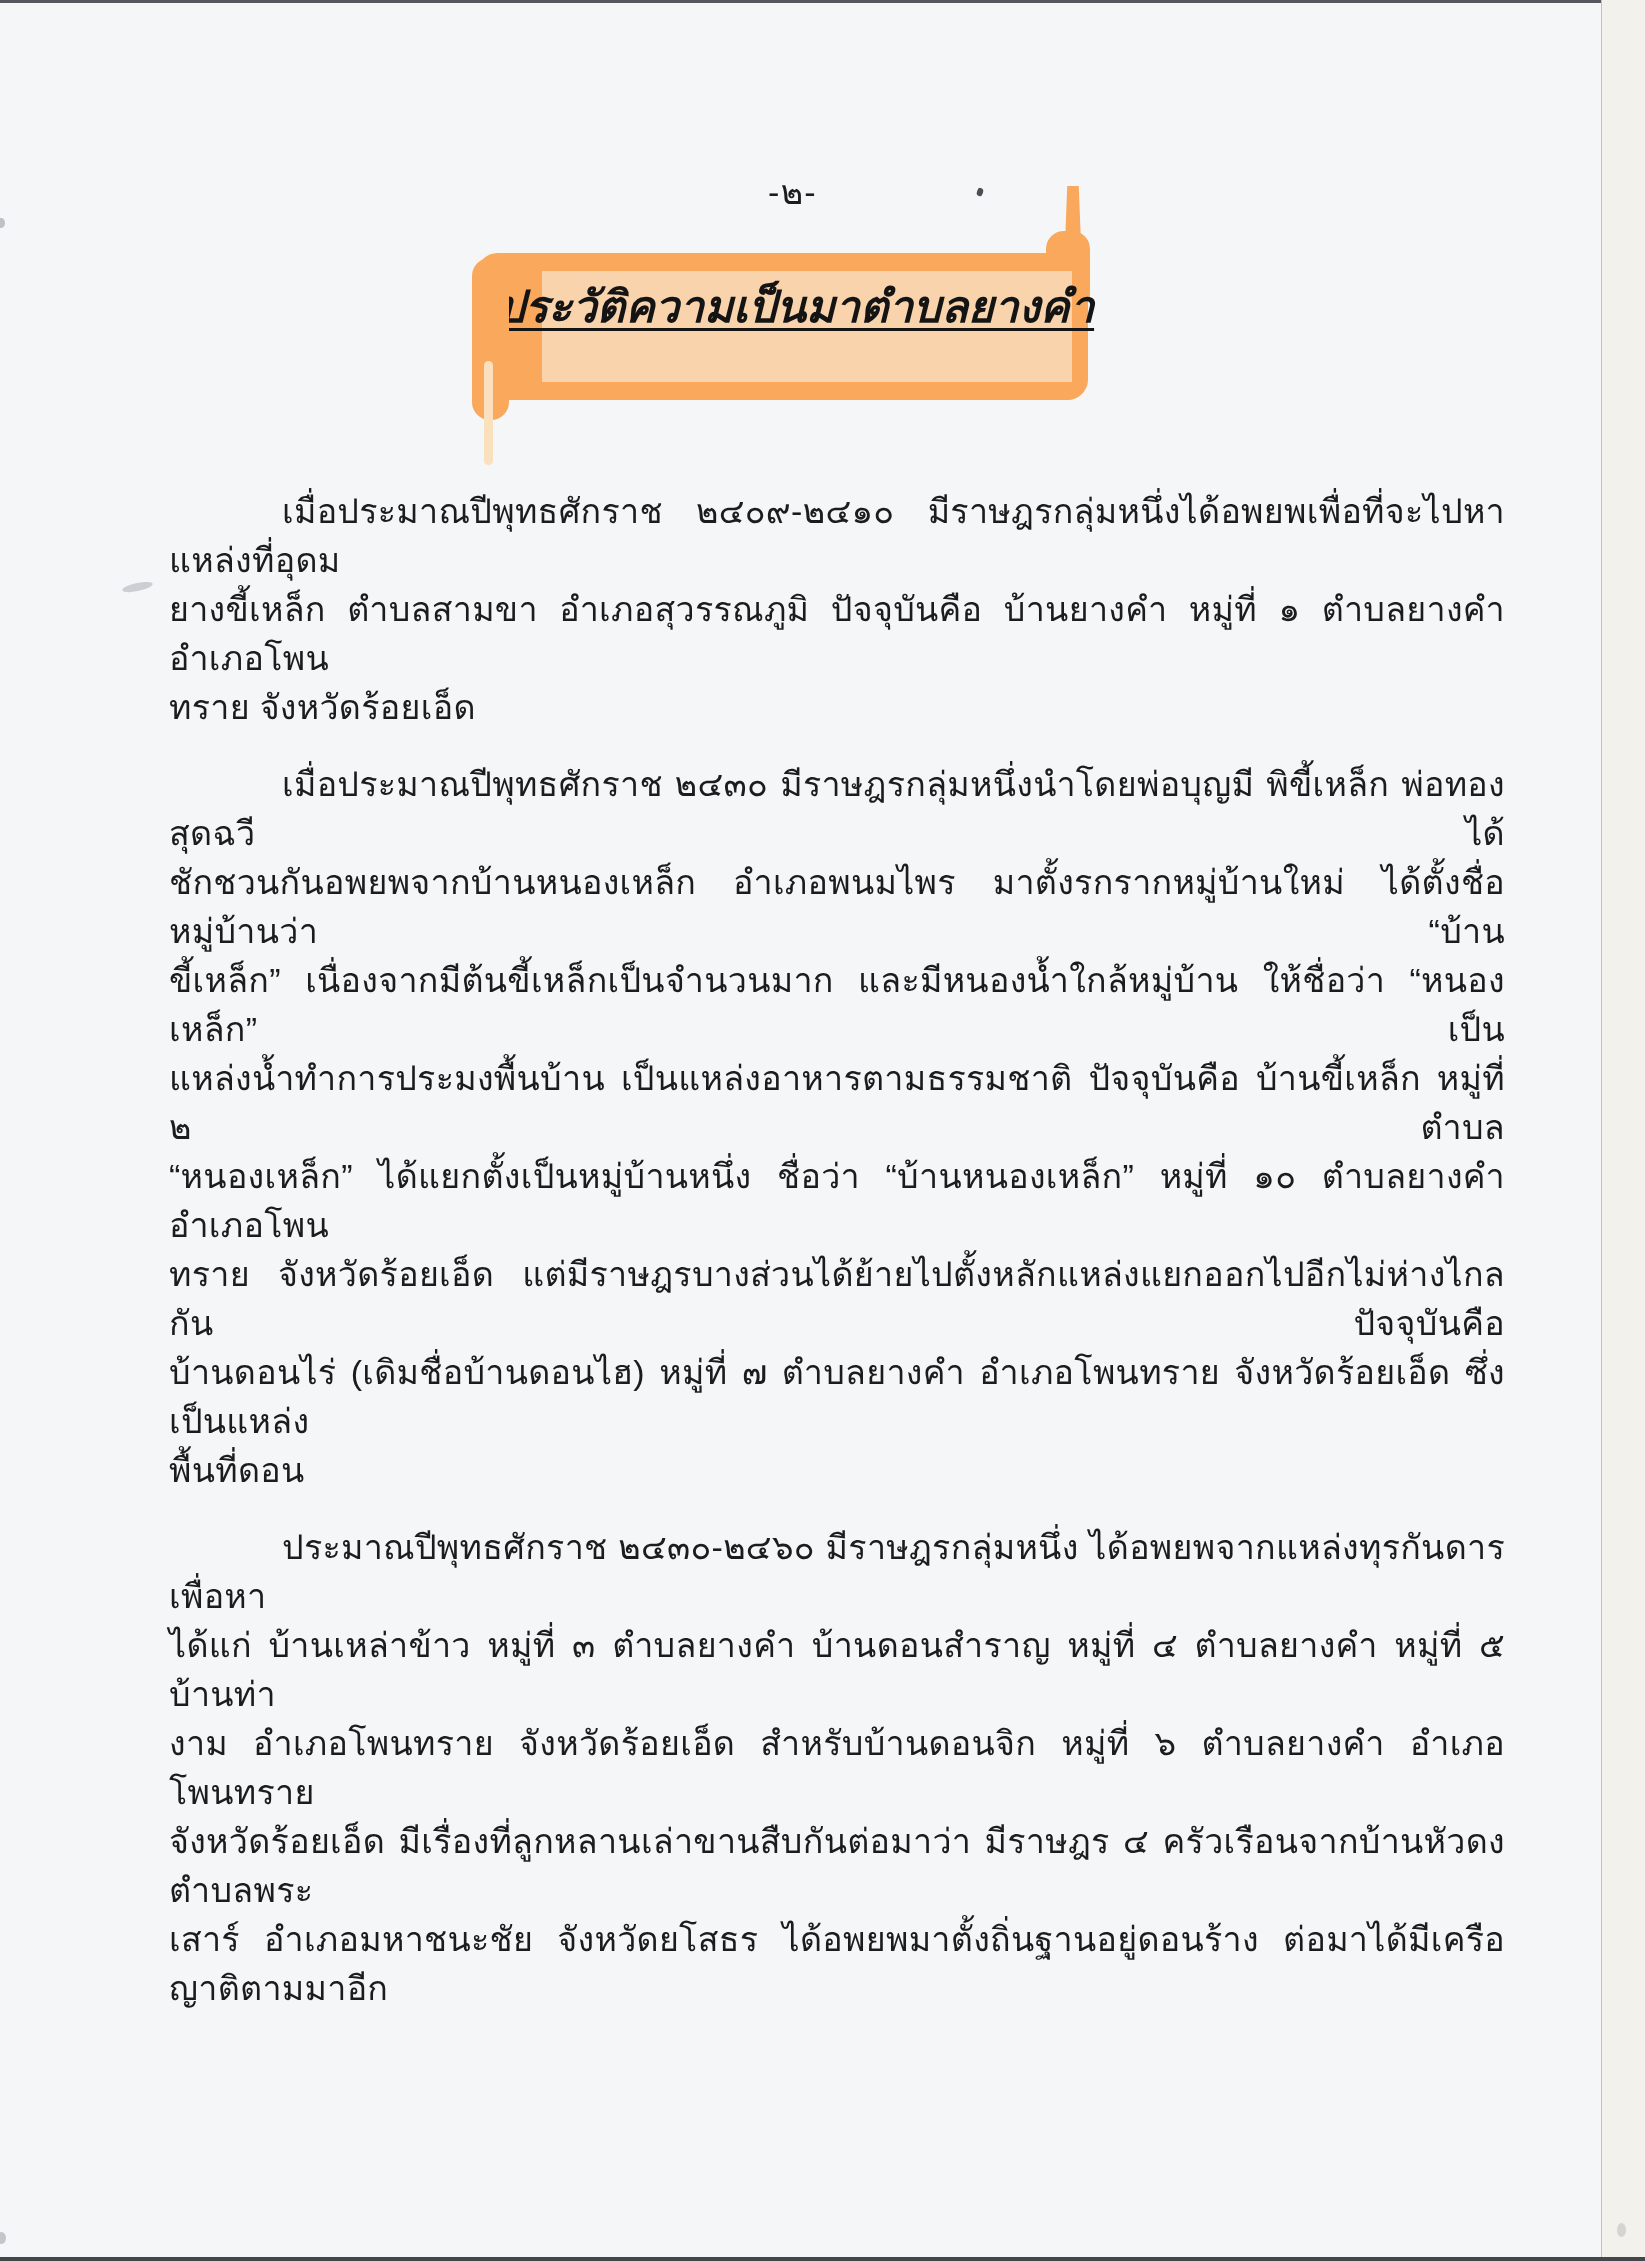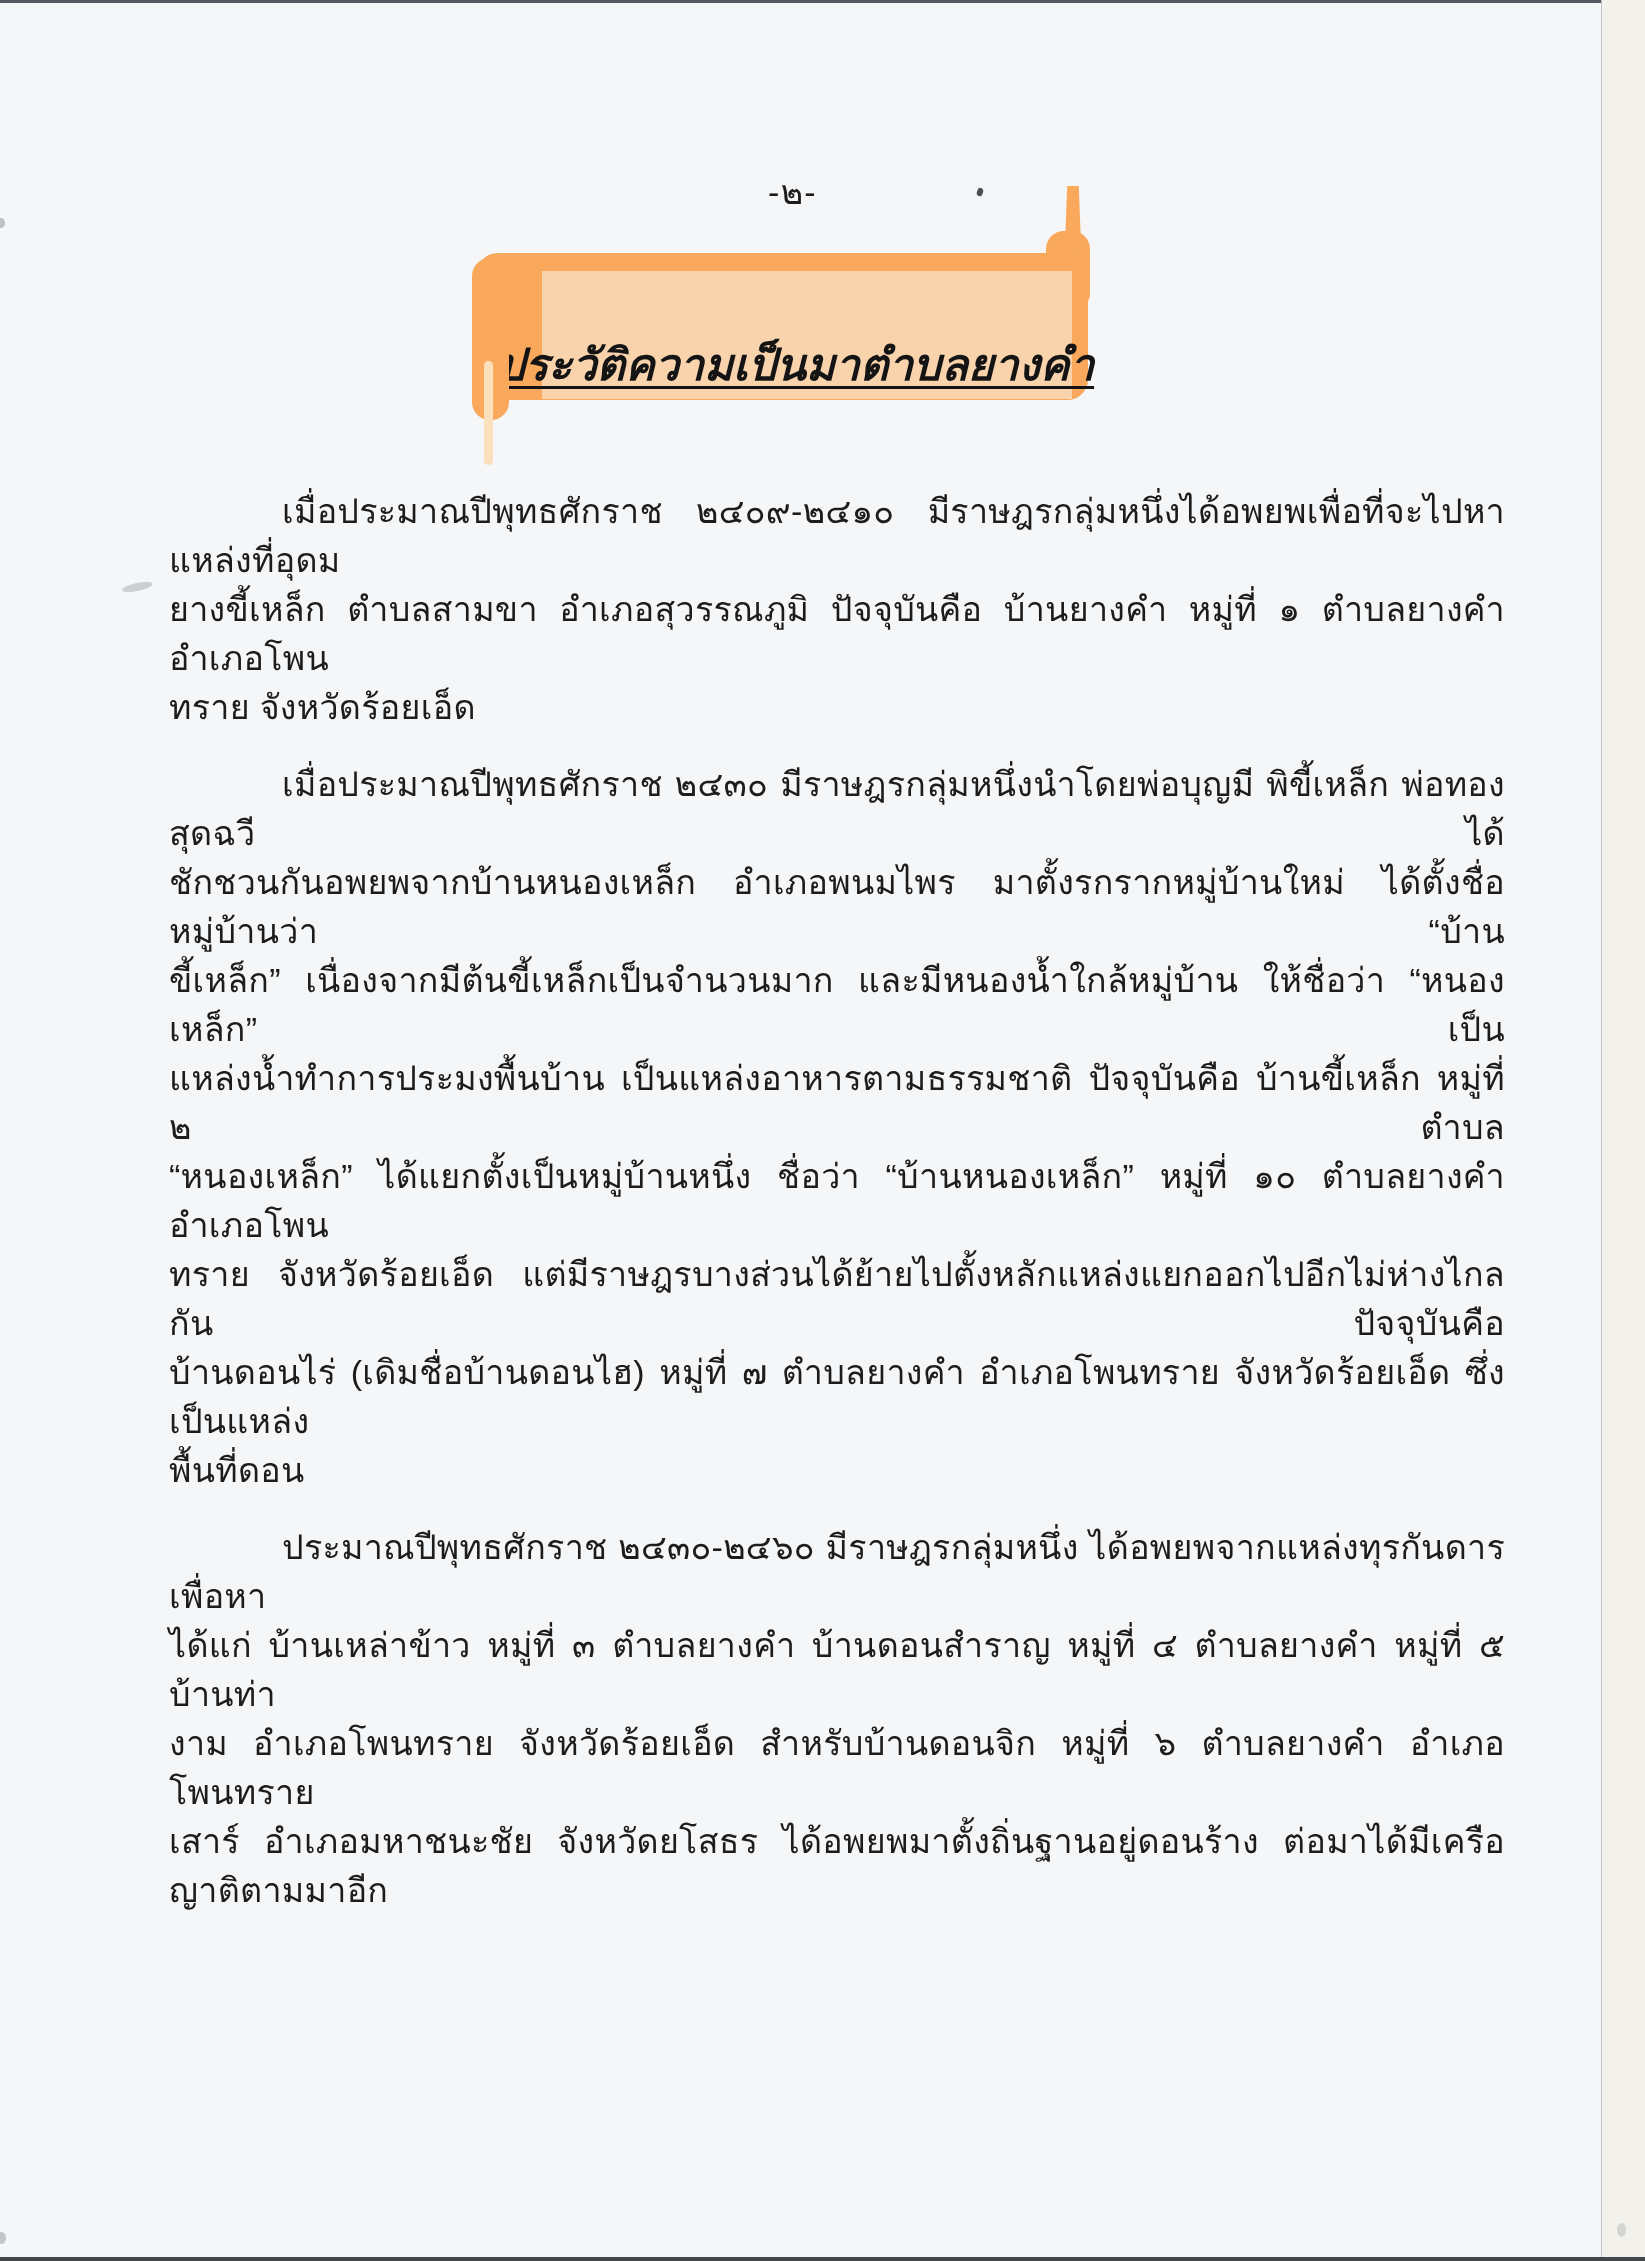--- a/index.html
+++ b/index.html
@@ -43,23 +43,23 @@
     position:absolute; left:574px; top:45px; width:44px; height:77px;
     background:var(--banner-border,#f9a85c);
     border-radius:18px 18px 14px 14px;
   }
   .banner .body {
     position:absolute; left:5.2px; top:67px; width:611px; height:147px;
     background:var(--banner-border,#f9a85c);
     border-radius:20.6px;
   }
   .banner .fill {
-    position:absolute; left:70px; top:85px; width:530px; height:128px;
+    position:absolute; left:70px; top:85px; width:530px; height:111px;
     background:var(--banner-fill,#f8d3ac);
-    display:flex; align-items:flex-end; justify-content:center;
+    display:flex; align-items:flex-start; justify-content:center;
   }
   .banner .left-roll {
     position:absolute; left:0; top:72px; width:37px; height:162px;
     background:var(--banner-border,#f9a85c);
     border-radius:18px;
   }
   .banner .roll-highlight {
     position:absolute; left:11.6px; top:103px; width:9px; height:104px;
     background:#fbe0bd; border-radius:5.2px;
   }
@@ -118,20 +118,21 @@
         <div class="line justify">แหล่งน้ำทำการประมงพื้นบ้าน เป็นแหล่งอาหารตามธรรมชาติ ปัจจุบันคือ บ้านขี้เหล็ก หมู่ที่ ๒ ตำบล</div>
         <div class="line justify">“หนองเหล็ก” ได้แยกตั้งเป็นหมู่บ้านหนึ่ง ชื่อว่า “บ้านหนองเหล็ก” หมู่ที่ ๑๐ ตำบลยางคำ อำเภอโพน</div>
         <div class="line justify">ทราย จังหวัดร้อยเอ็ด แต่มีราษฎรบางส่วนได้ย้ายไปตั้งหลักแหล่งแยกออกไปอีกไม่ห่างไกลกัน ปัจจุบันคือ</div>
         <div class="line justify">บ้านดอนไร่ (เดิมชื่อบ้านดอนไฮ) หมู่ที่ ๗ ตำบลยางคำ อำเภอโพนทราย จังหวัดร้อยเอ็ด ซึ่งเป็นแหล่ง</div>
         <div class="line">พื้นที่ดอน</div>
       </div>
       <div class="paragraph">
         <div class="line indent justify">ประมาณปีพุทธศักราช ๒๔๓๐-๒๔๖๐ มีราษฎรกลุ่มหนึ่ง ได้อพยพจากแหล่งทุรกันดาร เพื่อหา</div>
         <div class="line justify">ได้แก่ บ้านเหล่าข้าว หมู่ที่ ๓ ตำบลยางคำ บ้านดอนสำราญ หมู่ที่ ๔ ตำบลยางคำ หมู่ที่ ๕ บ้านท่า</div>
         <div class="line justify">งาม อำเภอโพนทราย จังหวัดร้อยเอ็ด สำหรับบ้านดอนจิก หมู่ที่ ๖ ตำบลยางคำ อำเภอโพนทราย</div>
+        <div class="line justify">จังหวัดร้อยเอ็ด มีเรื่องที่ลูกหลานเล่าขานสืบกันต่อมาว่า มีราษฎร ๔ ครัวเรือนจากบ้านหัวดง ตำบลพระ</div>
         <div class="line justify">เสาร์ อำเภอมหาชนะชัย จังหวัดยโสธร ได้อพยพมาตั้งถิ่นฐานอยู่ดอนร้าง ต่อมาได้มีเครือญาติตามมาอีก</div>
       </div>
     </div>
 
   <div class="smudge s1"></div>
   <div class="smudge s2"></div>
   <div class="smudge s3"></div>
   <div class="smudge s4"></div>
   <div class="smudge s5"></div>
 

